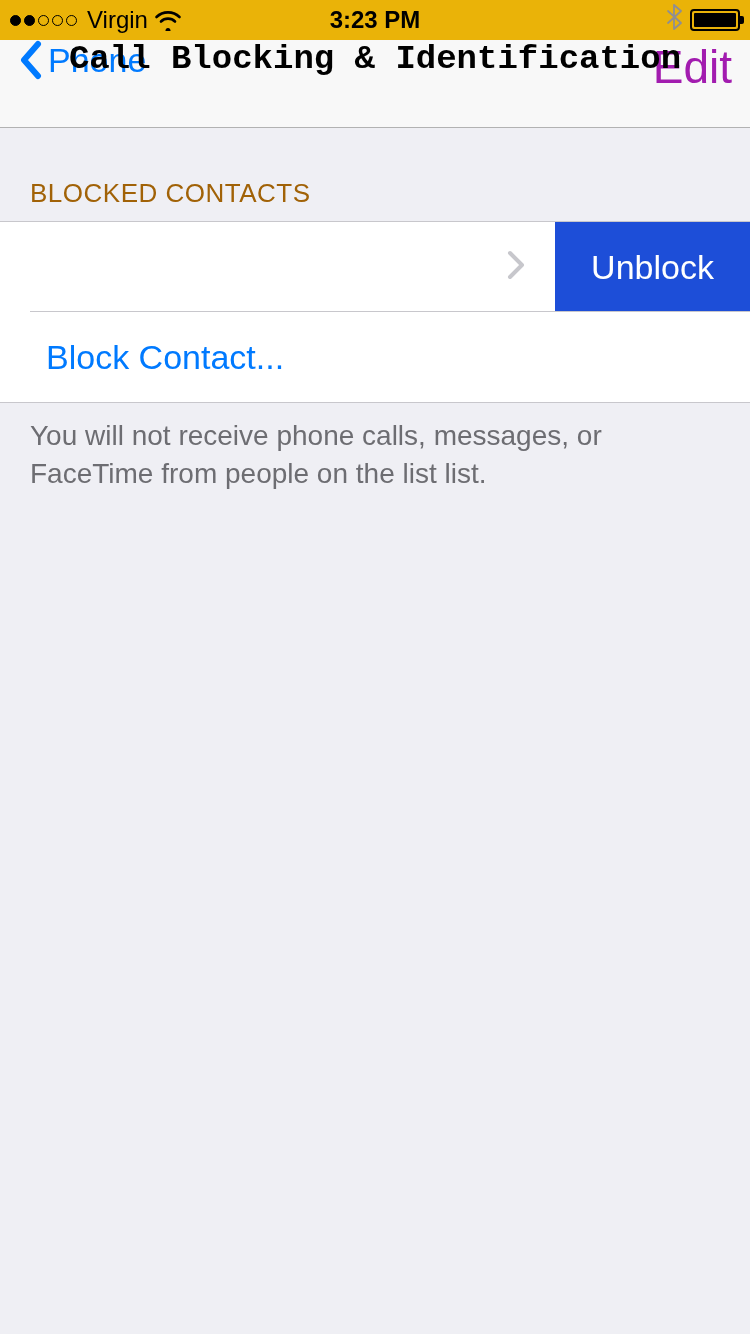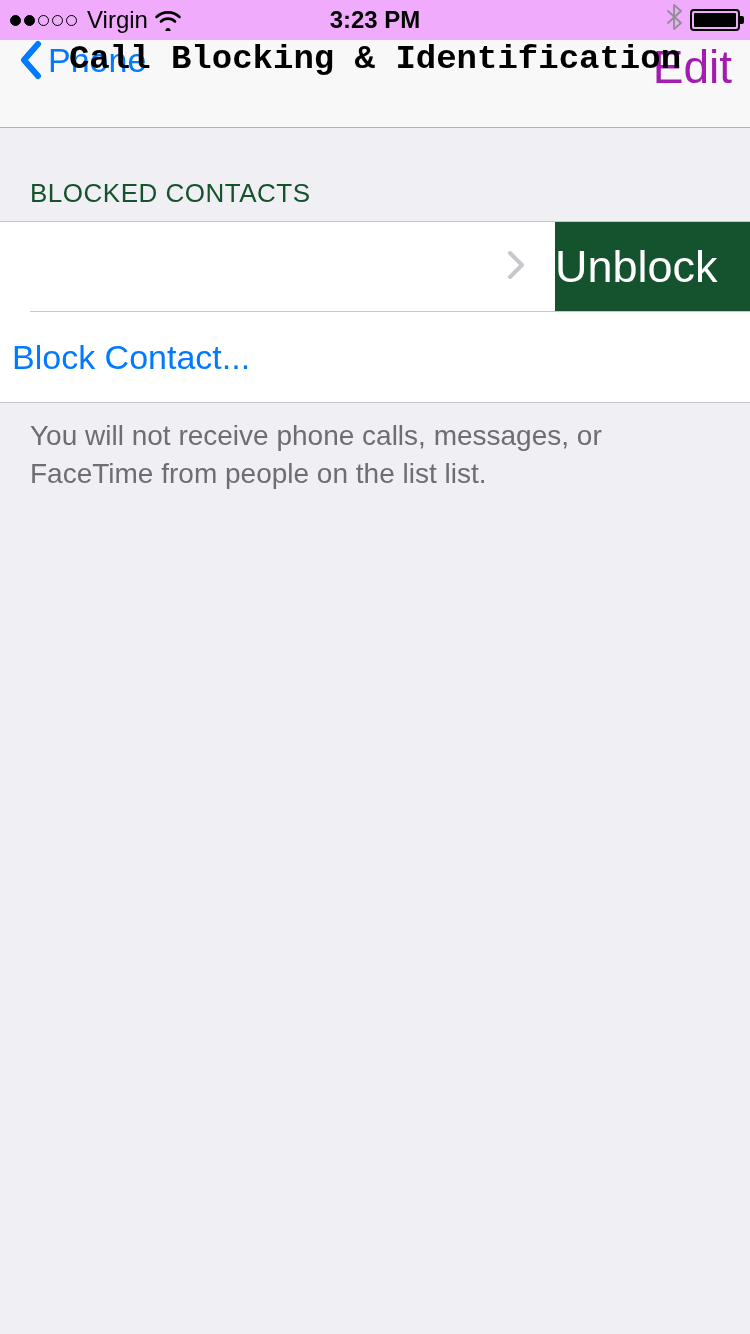--- a/index.html
+++ b/index.html
@@ -10,21 +10,21 @@
       -webkit-font-smoothing: antialiased;
     }
     html, body {
       width: 750px;
       height: 1334px;
       background: #efeff4;
       overflow: hidden;
     }
     .status-bar {
       height: 40px;
-      background: #f0abfc;
+      background: #eab308;
       display: flex;
       align-items: center;
       justify-content: space-between;
       padding: 0 10px;
       font-size: 24px;
       color: #000;
     }
     .status-left {
       display: flex;
       align-items: center;
@@ -120,21 +120,21 @@
     }
     .nav-edit {
       margin-left: auto;
       color: #a21caf;
       font-size: 46px;
     }
 
     .section-header {
       padding: 50px 30px 12px 30px;
       font-size: 26px;
-      color: #14532d;
+      color: #a16207;
       text-transform: uppercase;
       letter-spacing: 0.5px;
     }
 
     .list {
       background: #fff;
       border-top: 1px solid #c8c7cc;
       border-bottom: 1px solid #c8c7cc;
     }
     .row {
@@ -156,36 +156,37 @@
       padding-left: 30px;
       position: relative;
     }
     .chevron {
       margin-left: auto;
       margin-right: 30px;
       color: #c7c7cc;
     }
     .row-action {
       flex: 0 0 195px;
-      background: #14532d;
+      background: #1d4ed8;
       color: #fff;
-      font-size: 45px;
-      display: flex;
-      align-items: center;
+      font-size: 34px;
+      display: flex;
+      align-items: center;
+      justify-content: center;
     }
     .row-separator {
       position: absolute;
       bottom: 0;
       left: 30px;
       right: 0;
       height: 1px;
       background: #c8c7cc;
     }
     .row-link {
-      padding-left: 12px;
+      padding-left: 46px;
     }
     .row-link .link-label {
       font-size: 34px;
       color: #007aff;
     }
 
     .section-footer {
       padding: 14px 30px 0 30px;
       font-size: 28px;
       color: #6d6d72;

